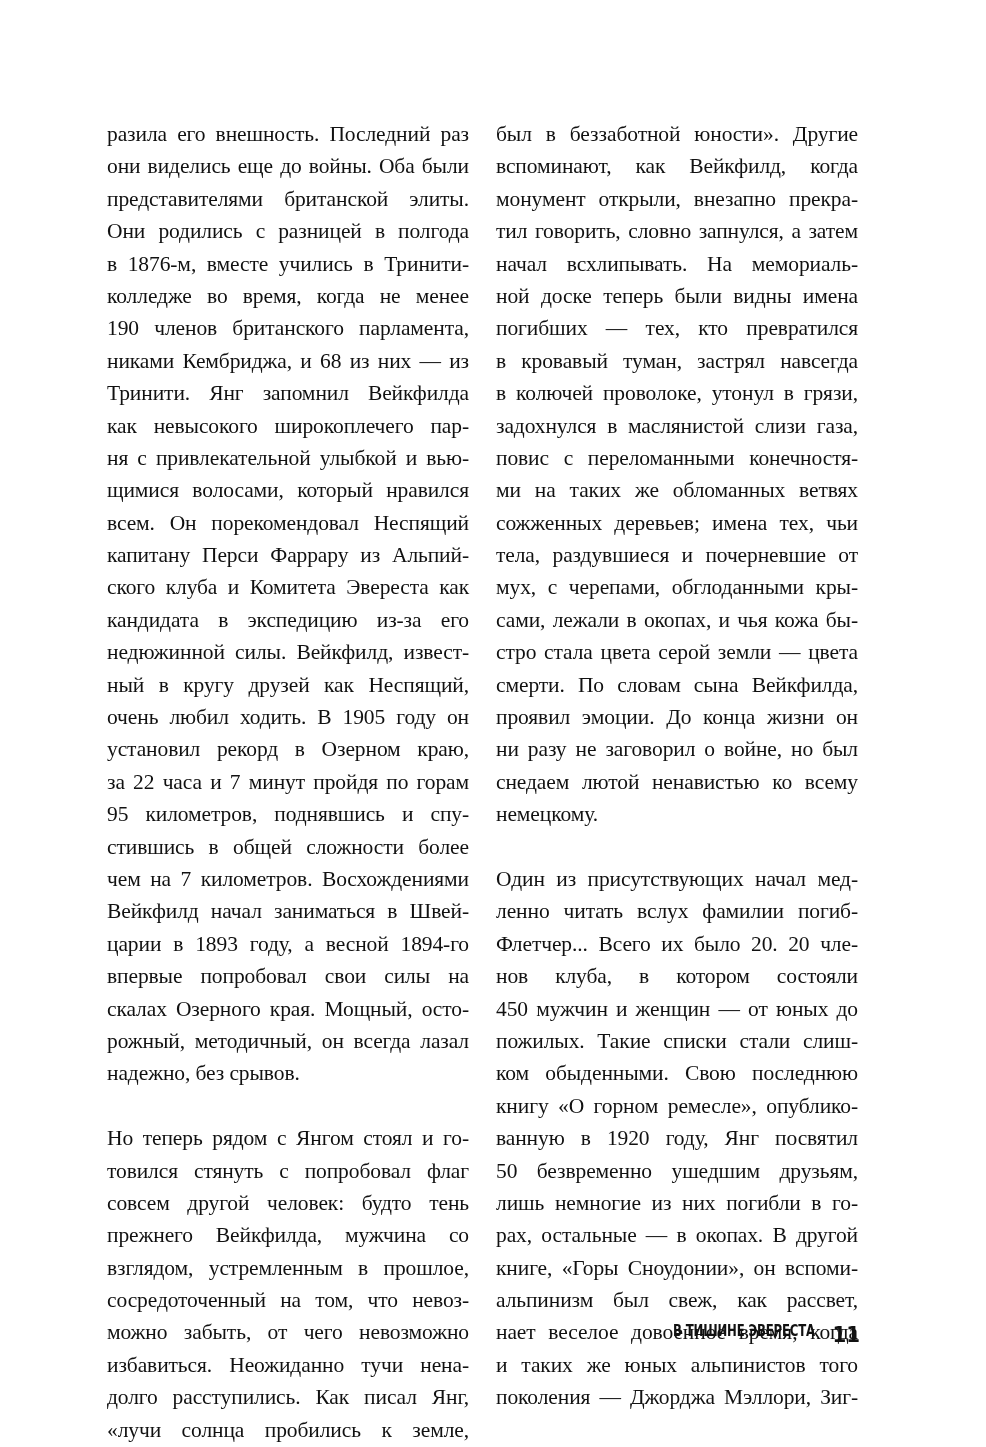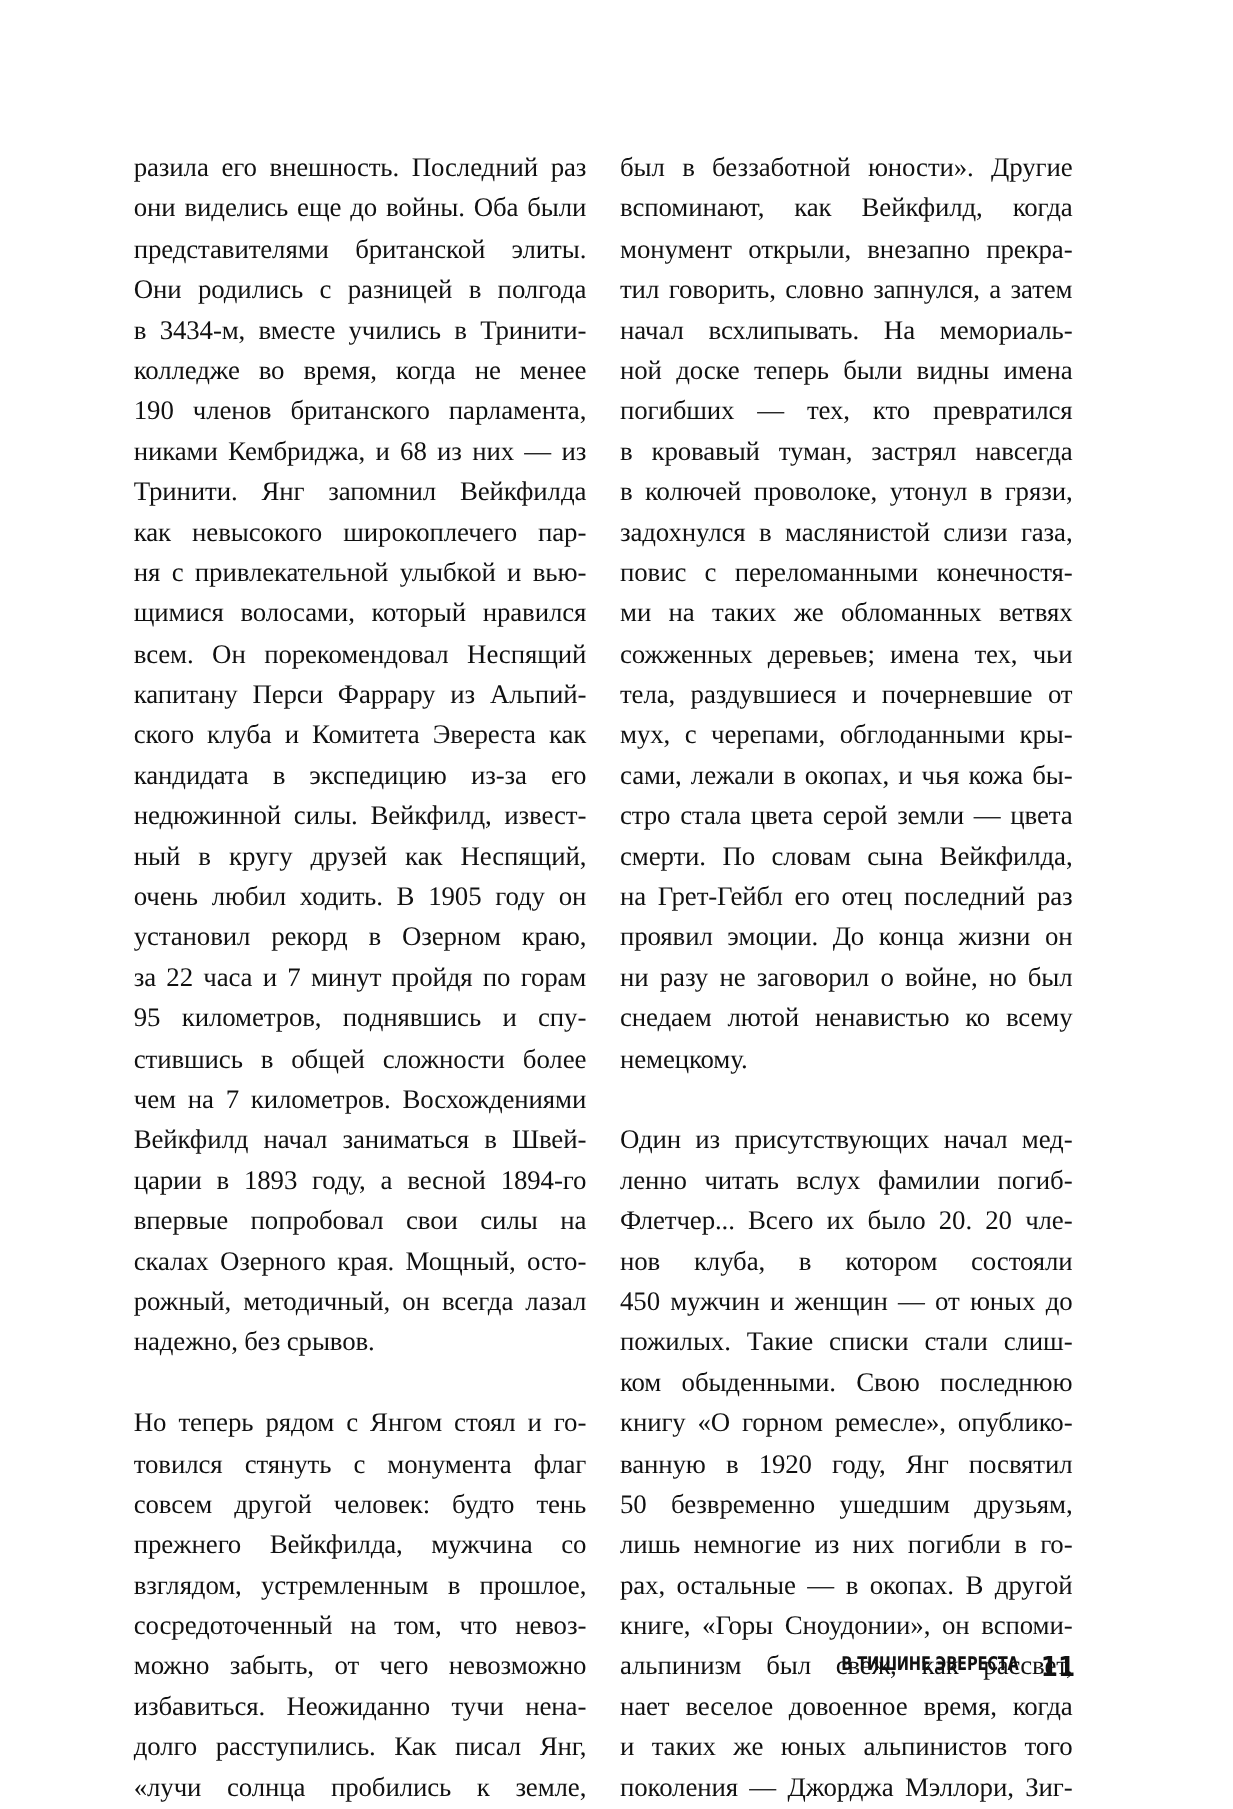--- a/index.html
+++ b/index.html
@@ -76,21 +76,21 @@
 <body>
 
 <div class="page">
 
   <div class="column col-left">
     <div id="lp1">
         <span class="line">разила его внешность. Последний раз</span>
         <span class="line">они виделись еще до войны. Оба были</span>
         <span class="line">представителями британской элиты.</span>
         <span class="line">Они родились с разницей в полгода</span>
-        <span class="line">в 3434-м, вместе учились в Тринити-</span>
+        <span class="line">в 1876-м, вместе учились в Тринити-</span>
         <span class="line">колледже во время, когда не менее</span>
         <span class="line">190 членов британского парламента,</span>
         <span class="line">никами Кембриджа, и 68 из них — из</span>
         <span class="line">Тринити. Янг запомнил Вейкфилда</span>
         <span class="line">как невысокого широкоплечего пар-</span>
         <span class="line">ня с привлекательной улыбкой и вью-</span>
         <span class="line">щимися волосами, который нравился</span>
         <span class="line">всем. Он порекомендовал Неспящий</span>
         <span class="line">капитану Перси Фаррару из Альпий-</span>
         <span class="line">ского клуба и Комитета Эвереста как</span>
@@ -106,21 +106,21 @@
         <span class="line">Вейкфилд начал заниматься в Швей-</span>
         <span class="line">царии в 1893 году, а весной 1894-го</span>
         <span class="line">впервые попробовал свои силы на</span>
         <span class="line">скалах Озерного края. Мощный, осто-</span>
         <span class="line">рожный, методичный, он всегда лазал</span>
         <span class="line last">надежно, без срывов.</span>
       </div>
     <span class="gap"></span>
     <div id="lp2">
         <span class="line">Но теперь рядом с Янгом стоял и го-</span>
-        <span class="line">товился стянуть с монумента флаг</span>
+        <span class="line">товился стянуть с попробовал флаг</span>
         <span class="line">совсем другой человек: будто тень</span>
         <span class="line">прежнего Вейкфилда, мужчина со</span>
         <span class="line">взглядом, устремленным в прошлое,</span>
         <span class="line">сосредоточенный на том, что невоз-</span>
         <span class="line">можно забыть, от чего невозможно</span>
         <span class="line">избавиться. Неожиданно тучи нена-</span>
         <span class="line">долго расступились. Как писал Янг,</span>
         <span class="line">«лучи солнца пробились к земле,</span>
       </div>
   </div>
@@ -138,21 +138,20 @@
         <span class="line">в колючей проволоке, утонул в грязи,</span>
         <span class="line">задохнулся в маслянистой слизи газа,</span>
         <span class="line">повис с переломанными конечностя-</span>
         <span class="line">ми на таких же обломанных ветвях</span>
         <span class="line">сожженных деревьев; имена тех, чьи</span>
         <span class="line">тела, раздувшиеся и почерневшие от</span>
         <span class="line">мух, с черепами, обглоданными кры-</span>
         <span class="line">сами, лежали в окопах, и чья кожа бы-</span>
         <span class="line">стро стала цвета серой земли — цвета</span>
         <span class="line">смерти. По словам сына Вейкфилда,</span>
-        <span class="line">на Грет-Гейбл его отец последний раз</span>
         <span class="line">проявил эмоции. До конца жизни он</span>
         <span class="line">ни разу не заговорил о войне, но был</span>
         <span class="line">снедаем лютой ненавистью ко всему</span>
         <span class="line last">немецкому.</span>
       </div>
     <span class="gap"></span>
     <div id="rp2">
         <span class="line">Один из присутствующих начал мед-</span>
         <span class="line">ленно читать вслух фамилии погиб-</span>
         <span class="line">Флетчер... Всего их было 20. 20 чле-</span>

